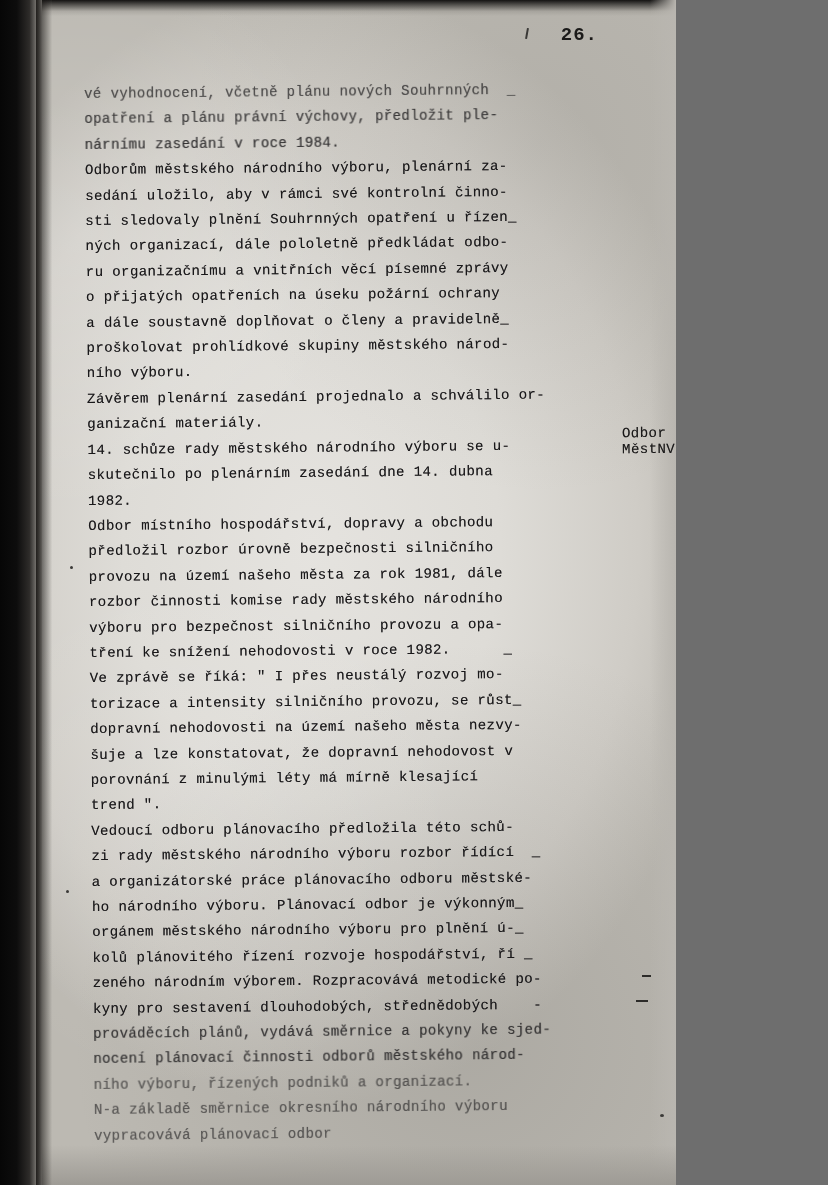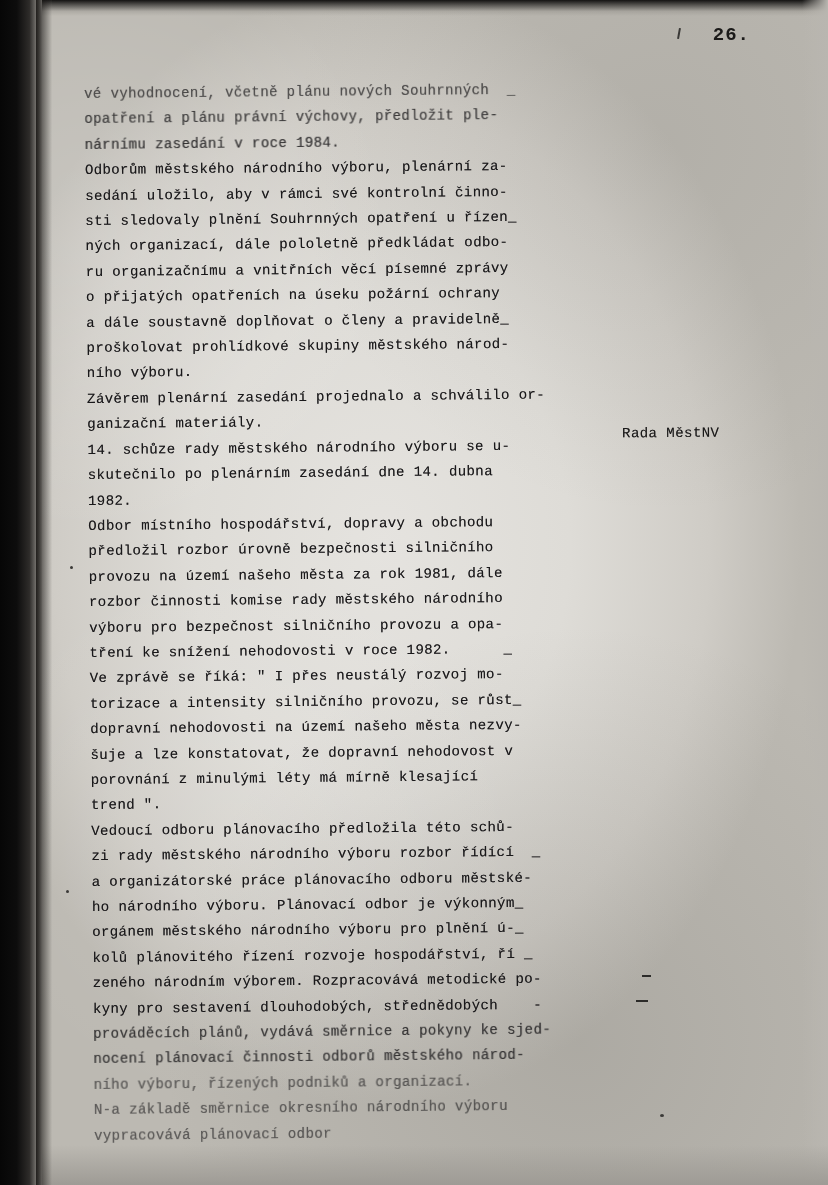--- a/index.html
+++ b/index.html
@@ -9,21 +9,21 @@
   }
   body {
     width: 828px;
     height: 1185px;
     overflow: hidden;
     font-family: "Liberation Mono", monospace;
   }
 
   #page {
     position: relative;
-    width: 828px;
+    width: 676px;
     height: 1185px;
     background: #d8d6d2;
     background-image:
       radial-gradient(ellipse 420px 560px at 46% 46%, #e5e3df 0%, #dedcd7 45%, #cfccc6 78%, #bcb9b2 100%);
     overflow: hidden;
   }
 
   
   .edge-left {
     position: absolute;
@@ -160,20 +160,20 @@
   <div class="edge-left-inner"></div>
   <div class="edge-right"></div>
   <div class="edge-bottom"></div>
   <div class="grain"></div>
 
   <div class="page-number-tick"></div>
   <div class="page-number">26.</div>
 
   <div class="body-text" id="bodytext"><span class="ln">vé vyhodnocení, včetně plánu nových Souhrnných  _</span><span class="ln">opatření a plánu právní výchovy, předložit ple-</span><span class="ln">nárnímu zasedání v roce 1984.</span><span class="ln">Odborům městského národního výboru, plenární za-</span><span class="ln">sedání uložilo, aby v rámci své kontrolní činno-</span><span class="ln">sti sledovaly plnění Souhrnných opatření u řízen_</span><span class="ln">ných organizací, dále pololetně předkládat odbo-</span><span class="ln">ru organizačnímu a vnitřních věcí písemné zprávy</span><span class="ln">o přijatých opatřeních na úseku požární ochrany</span><span class="ln">a dále soustavně doplňovat o členy a pravidelně_</span><span class="ln">proškolovat prohlídkové skupiny městského národ-</span><span class="ln">ního výboru.</span><span class="ln">Závěrem plenární zasedání projednalo a schválilo or-</span><span class="ln">ganizační materiály.</span><span class="ln">14. schůze rady městského národního výboru se u-</span><span class="ln">skutečnilo po plenárním zasedání dne 14. dubna</span><span class="ln">1982.</span><span class="ln">Odbor místního hospodářství, dopravy a obchodu</span><span class="ln">předložil rozbor úrovně bezpečnosti silničního</span><span class="ln">provozu na území našeho města za rok 1981, dále</span><span class="ln">rozbor činnosti komise rady městského národního</span><span class="ln">výboru pro bezpečnost silničního provozu a opa-</span><span class="ln">tření ke snížení nehodovosti v roce 1982.      _</span><span class="ln">Ve zprávě se říká: " I přes neustálý rozvoj mo-</span><span class="ln">torizace a intensity silničního provozu, se růst_</span><span class="ln">dopravní nehodovosti na území našeho města nezvy-</span><span class="ln">šuje a lze konstatovat, že dopravní nehodovost v</span><span class="ln">porovnání z minulými léty má mírně klesající</span><span class="ln">trend ".</span><span class="ln">Vedoucí odboru plánovacího předložila této schů-</span><span class="ln">zi rady městského národního výboru rozbor řídící  _</span><span class="ln">a organizátorské práce plánovacího odboru městské-</span><span class="ln">ho národního výboru. Plánovací odbor je výkonným_</span><span class="ln">orgánem městského národního výboru pro plnění ú-_</span><span class="ln">kolů plánovitého řízení rozvoje hospodářství, ří _</span><span class="ln">zeného národním výborem. Rozpracovává metodické po-</span><span class="ln">kyny pro sestavení dlouhodobých, střednědobých    -</span><span class="ln">prováděcích plánů, vydává směrnice a pokyny ke sjed-</span><span class="ln">nocení plánovací činnosti odborů městského národ-</span><span class="ln">ního výboru, řízených podniků a organizací.</span><span class="ln">N-a základě směrnice okresního národního výboru</span><span class="ln">vypracovává plánovací odbor</span></div>
 
-  <div class="margin-note">Rada MěstNV</div>
+  <div class="margin-note">Odbor MěstNV</div>
 
   <div class="speck" style="left:70px; top:566px; width:3px; height:3px;"></div>
   <div class="speck" style="left:66px; top:890px; width:3px; height:3px;"></div>
   <div class="speck" style="left:660px; top:1114px; width:4px; height:3px;"></div>
   <div class="dash" style="left:636px; top:1000px; width:12px;"></div>
   <div class="dash" style="left:642px; top:975px; width:9px;"></div>
 </div>
 
 </body></html>

